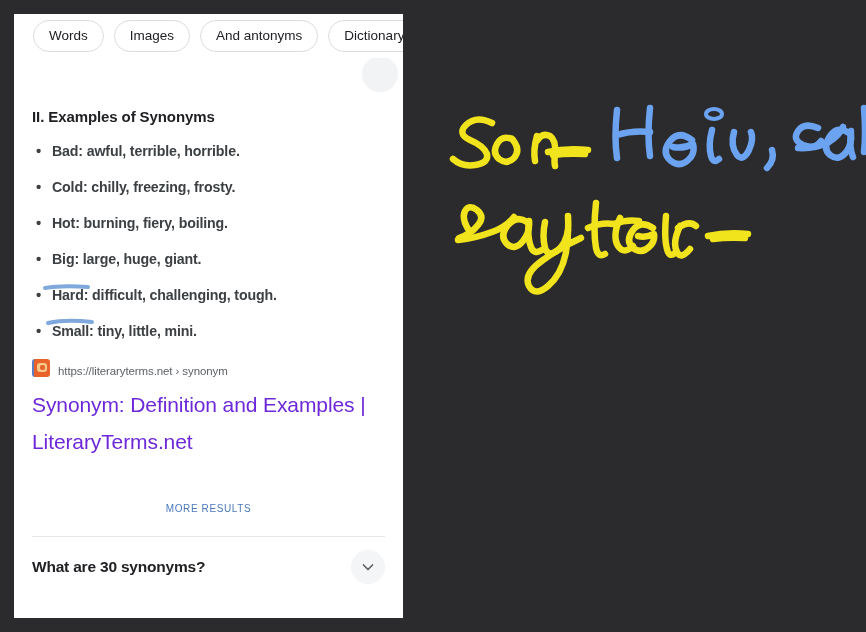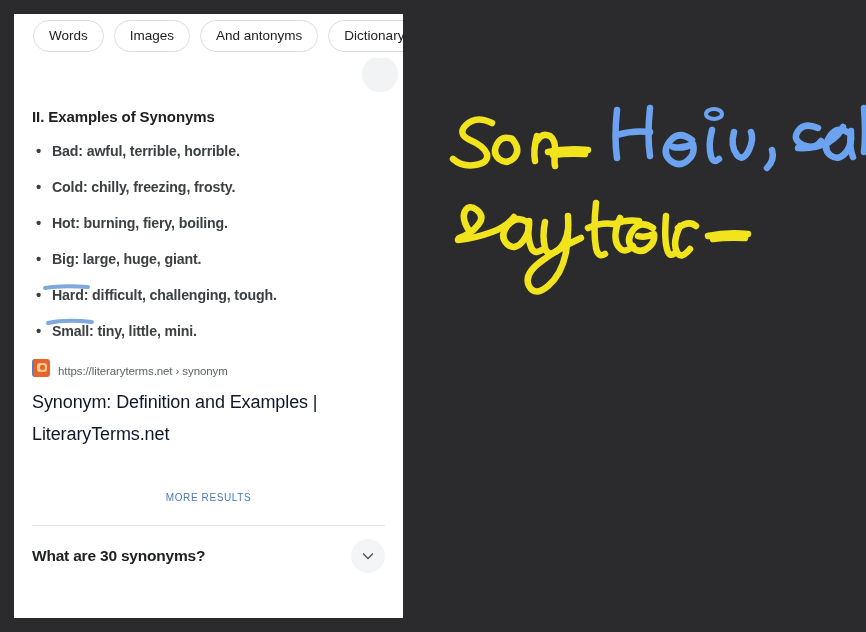--- a/index.html
+++ b/index.html
@@ -153,23 +153,23 @@
   }
 
   #result-url {
     font-size: 11.5px;
     color: #5f6368;
     letter-spacing: -0.1px;
   }
 
   #result-title {
     margin-top: 9px;
-    font-size: 18px;
+    font-size: 21px;
     line-height: 1.78;
-    color: #0f172a;
+    color: #6d28d9;
     letter-spacing: -0.1px;
     cursor: pointer;
   }
 
   
   #more-results {
     margin-top: 42px;
     text-align: center;
     font-size: 10px;
     letter-spacing: 0.6px;

